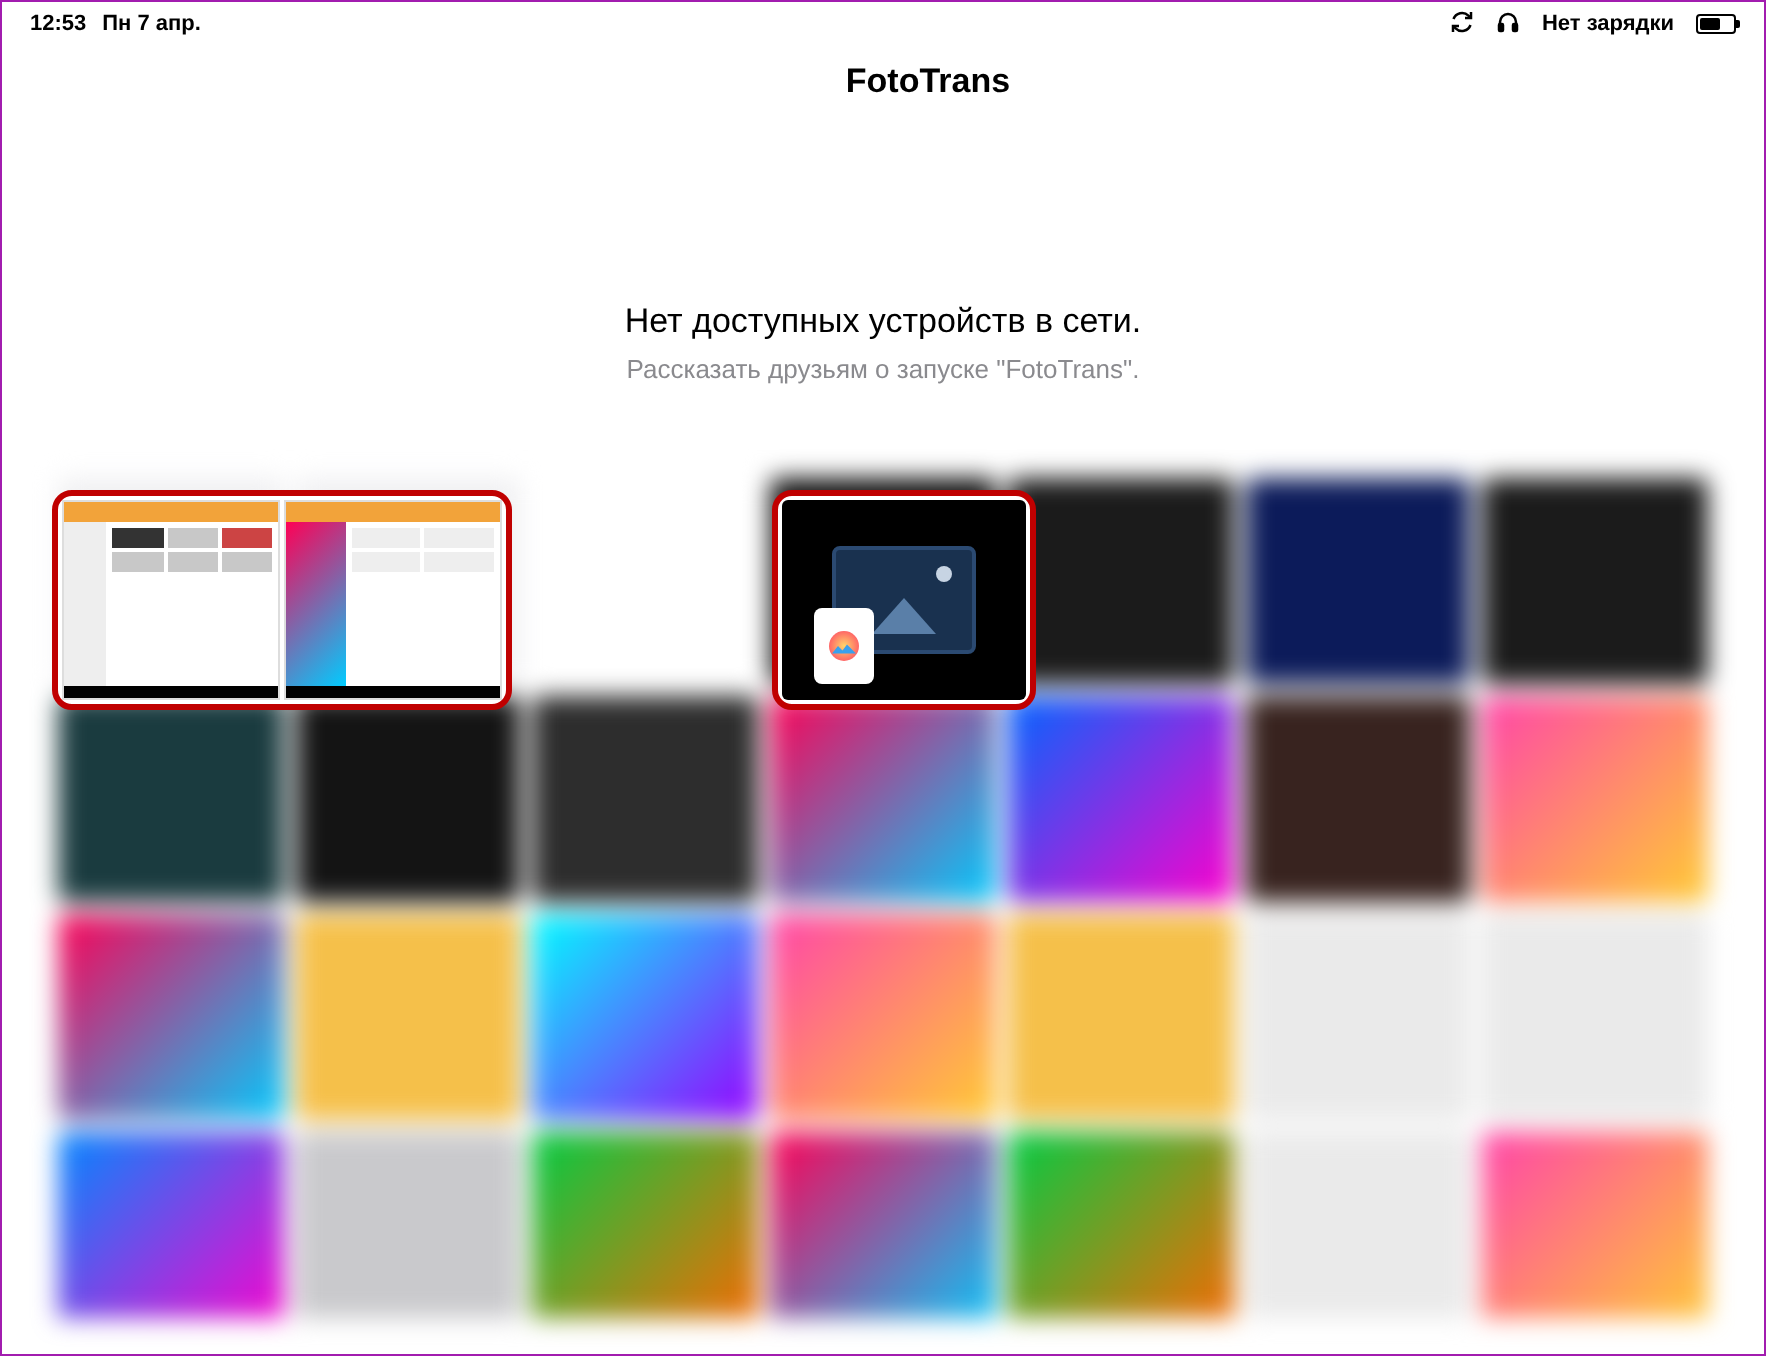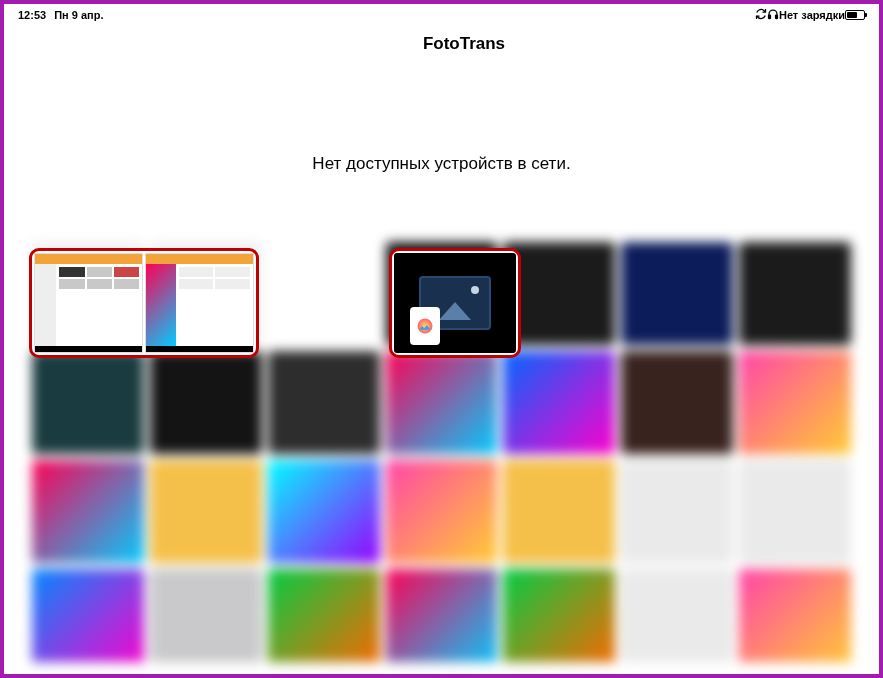--- a/index.html
+++ b/index.html
@@ -1,23 +1,23 @@
 <!DOCTYPE html>
 <html><head>
 <meta charset="utf-8">
 <style>
   * { margin: 0; padding: 0; box-sizing: border-box; }
   html, body { width: 883px; height: 678px; font-family: -apple-system, "Helvetica Neue", Arial, sans-serif; background: #fff; overflow: hidden; }
-  .screen { width: 100%; height: 100%; position: relative; border: 4px solid #a21caf; }
+  .screen { width: 100%; height: 100%; position: relative; border: 1px solid #a21caf; }
 
   
   .statusbar { position: absolute; top: 0; left: 0; right: 0; height: 22px; display: flex; align-items: center; font-size: 11px; font-weight: 600; padding: 0 14px; z-index: 50; color: #000; }
   .statusbar .left { display: flex; align-items: center; gap: 8px; }
   .statusbar .spacer { flex: 1; }
-  .statusbar .right { display: flex; align-items: center; gap: 0; }
+  .statusbar .right { display: flex; align-items: center; gap: 11px; }
   .battery-shell { width: 20px; height: 10px; border: 1px solid #000; border-radius: 2px; position: relative; display: inline-block; }
   .battery-shell::after { content: ""; position: absolute; right: -3px; top: 2px; width: 2px; height: 4px; background: #000; border-radius: 0 1px 1px 0; }
   .battery-fill { position: absolute; left: 1px; top: 1px; bottom: 1px; width: 55%; background: #000; border-radius: 1px; }
 
   
   .titlebar { position: absolute; top: 30px; left: 0; right: 0; text-align: center; font-size: 17px; font-weight: 700; z-index: 50; padding-left: 45px; }
 
   
   .message-area { position: absolute; top: 130px; left: 0; right: 0; text-align: center; z-index: 40; }
   .msg-primary { font-size: 17px; color: #000; margin-bottom: 6px; margin-top: 20px; }
@@ -56,21 +56,21 @@
   .tablet { position: absolute; left: 16px; bottom: 8px; width: 30px; height: 38px; background: #fff; border-radius: 4px; display:flex; align-items:center; justify-content:center; }
 </style>
 </head>
 <body>
 
 <div class="screen">
 
   <div class="statusbar">
     <div class="left">
       <span>12:53</span>
-      <span>Пн 9 апр.</span>
+      <span>Пн 7 апр.</span>
     </div>
     <div class="spacer"></div>
     <div class="right">
       <span>
         <svg width="12" height="12" viewBox="0 0 24 24" fill="none" stroke="#000" stroke-width="2.5">
             <path d="M21 2v6h-6"></path>
             <path d="M3 22v-6h6"></path>
             <path d="M3.5 9a9 9 0 0 1 14.9-3.4L21 8"></path>
             <path d="M20.5 15a9 9 0 0 1-14.9 3.4L3 16"></path>
           </svg>
@@ -86,20 +86,21 @@
       <span class="battery-shell">
           <span class="battery-fill"></span>
         </span>
     </div>
   </div>
 
   <div class="titlebar">FotoTrans</div>
 
   <div class="message-area">
     <div class="msg-primary">Нет доступных устройств в сети.</div>
+    <div class="msg-secondary">Рассказать друзьям о запуске  "FotoTrans".</div>
   </div>
 
 
   <div class="blur-layer">
     <div class="blur-grid" id="blurgrid">
         <div class="bt" style="background: rgb(240, 240, 242);"></div>
         <div class="bt" style="background: rgb(240, 240, 242);"></div>
         <div class="bt" style="background: rgb(255, 255, 255);"></div>
         <div class="bt" style="background: rgb(17, 17, 17);"></div>
         <div class="bt" style="background: rgb(27, 27, 27);"></div>

